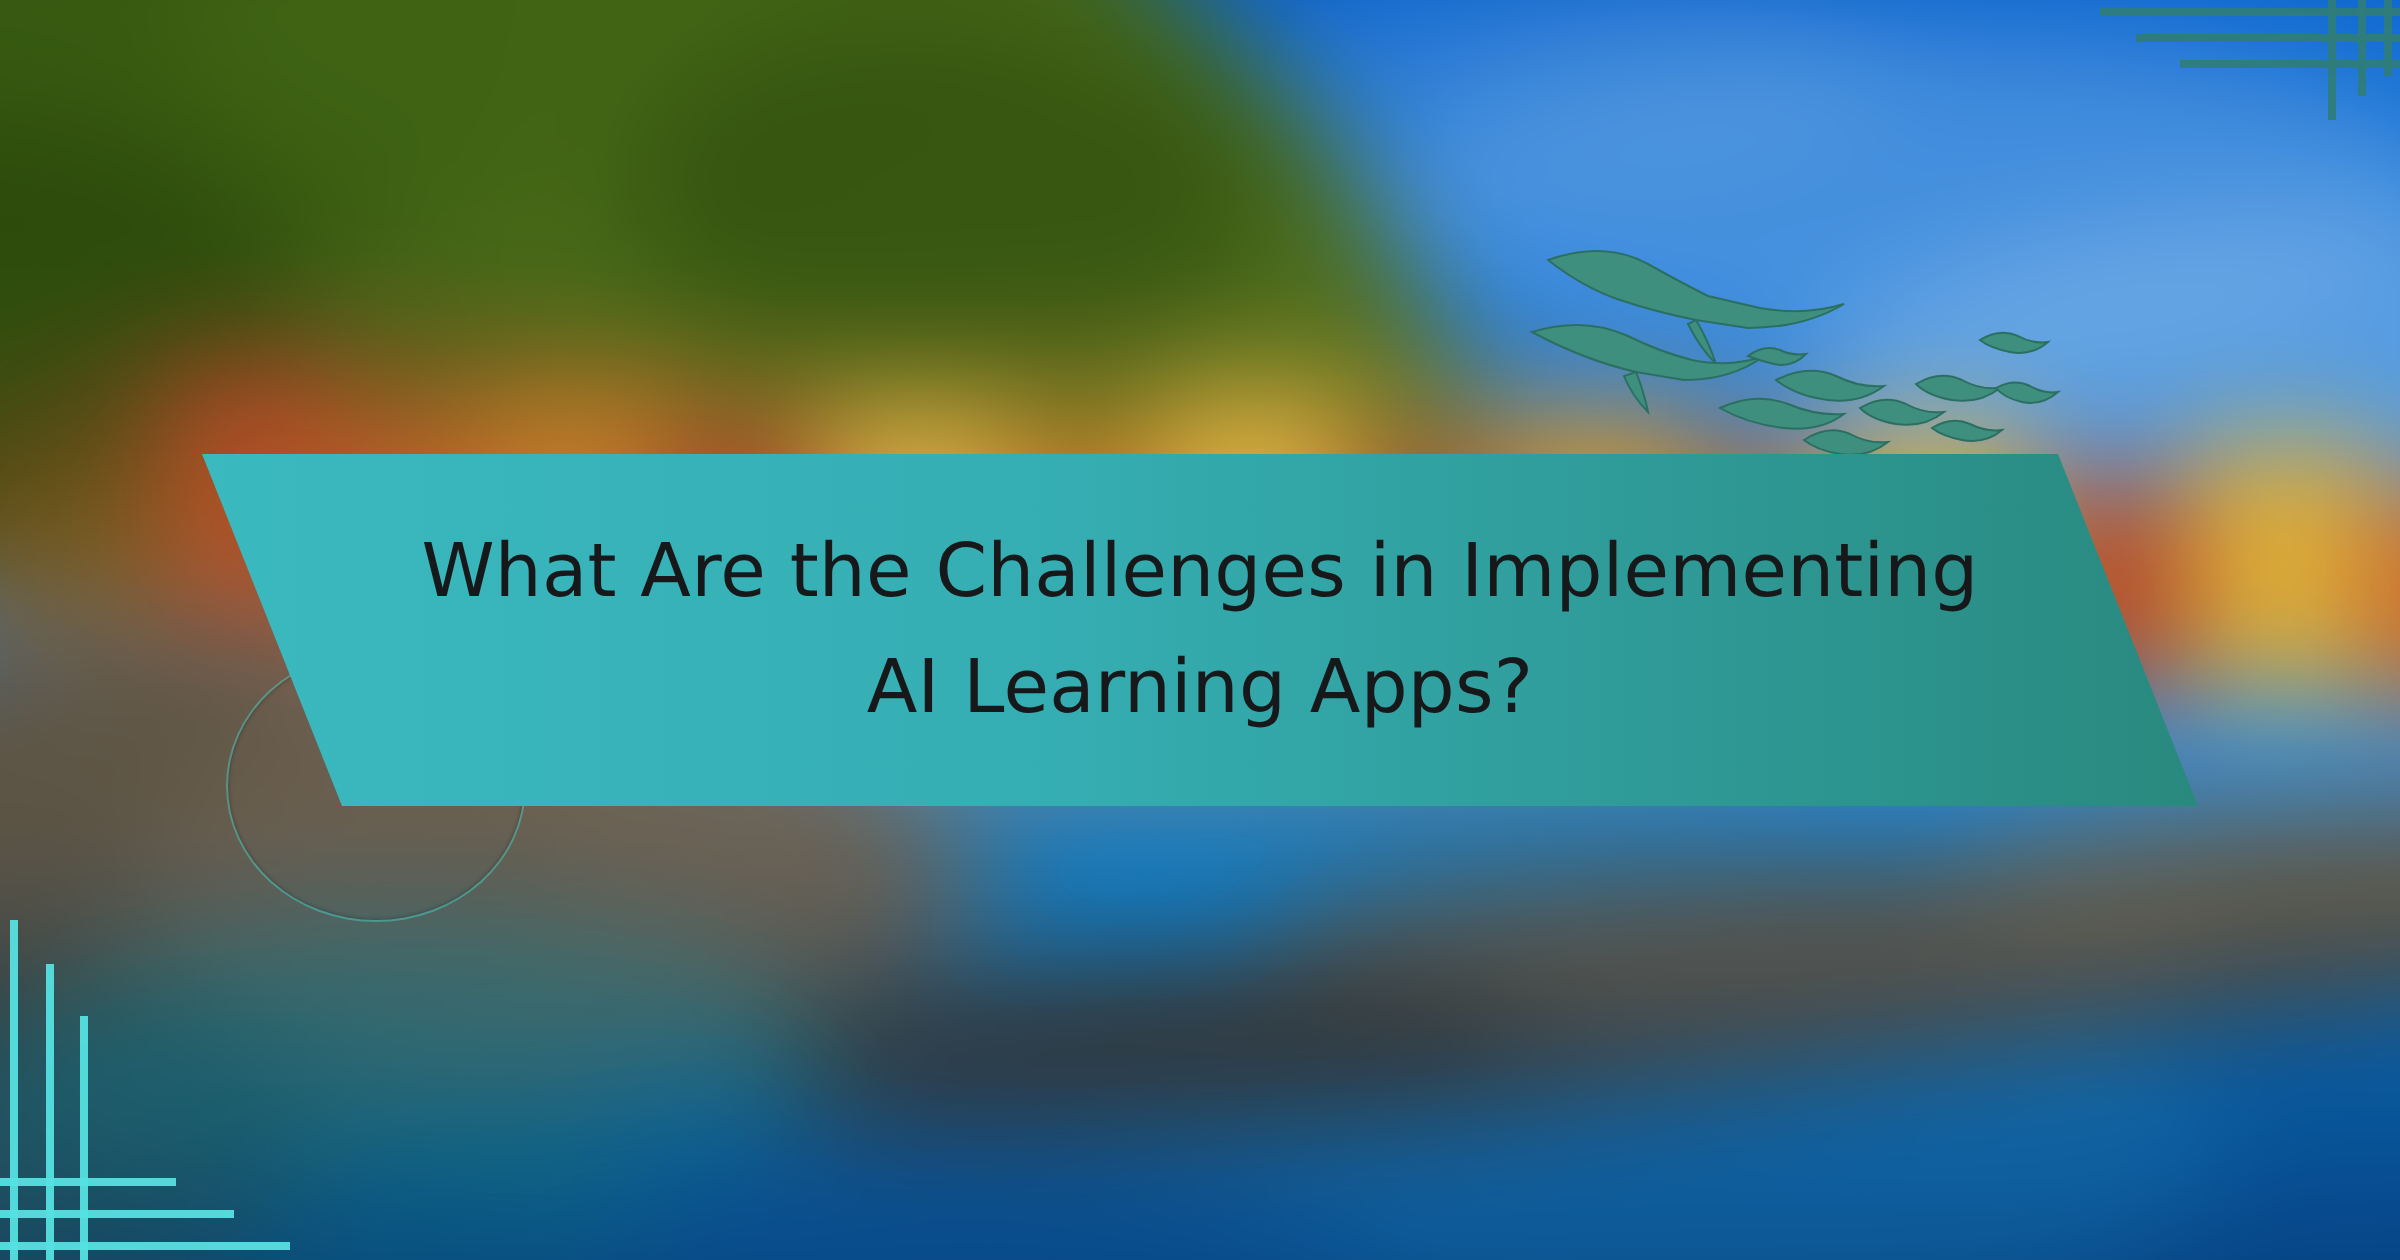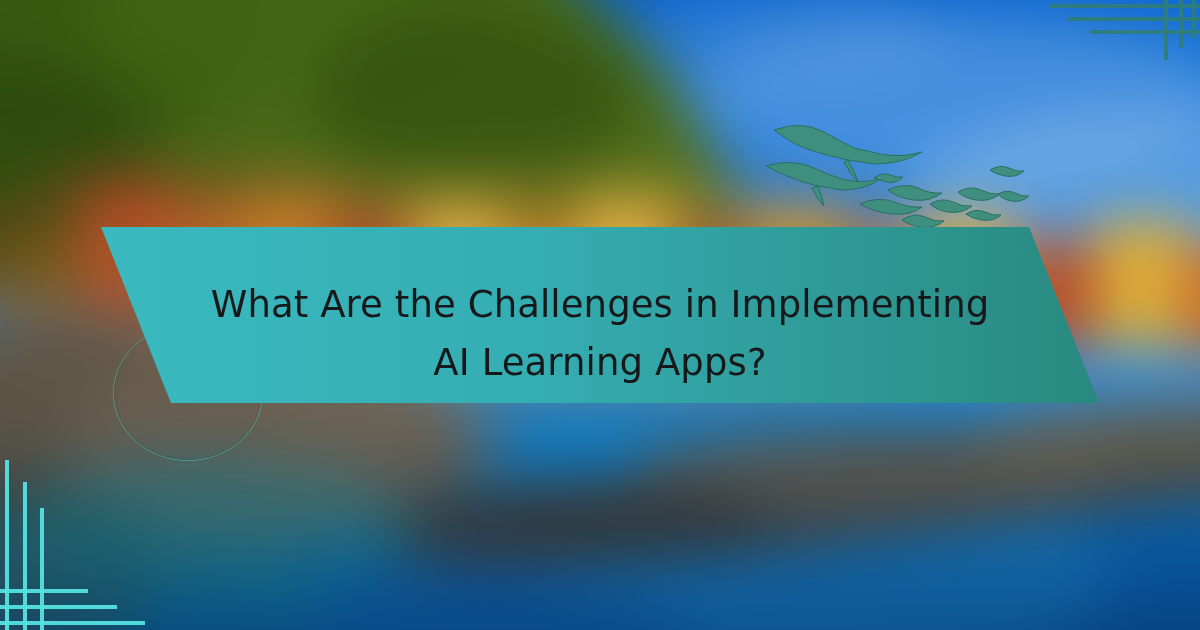--- a/index.html
+++ b/index.html
@@ -58,21 +58,20 @@
   #banner-shape { display: block; width: 100%; height: 100%; }
 
   #title-wrap {
     position: absolute;
     left: 0; top: 227px;
     width: 1200px; height: 176px;
     display: flex;
     align-items: center;
     justify-content: center;
     pointer-events: none;
-    margin-top: 19px;
   }
   #title {
     width: 800px;
     margin: 0;
     text-align: center;
     font-size: 37px;
     line-height: 1.58;
     font-weight: 400;
     color: #16181a;
     letter-spacing: .1px;

